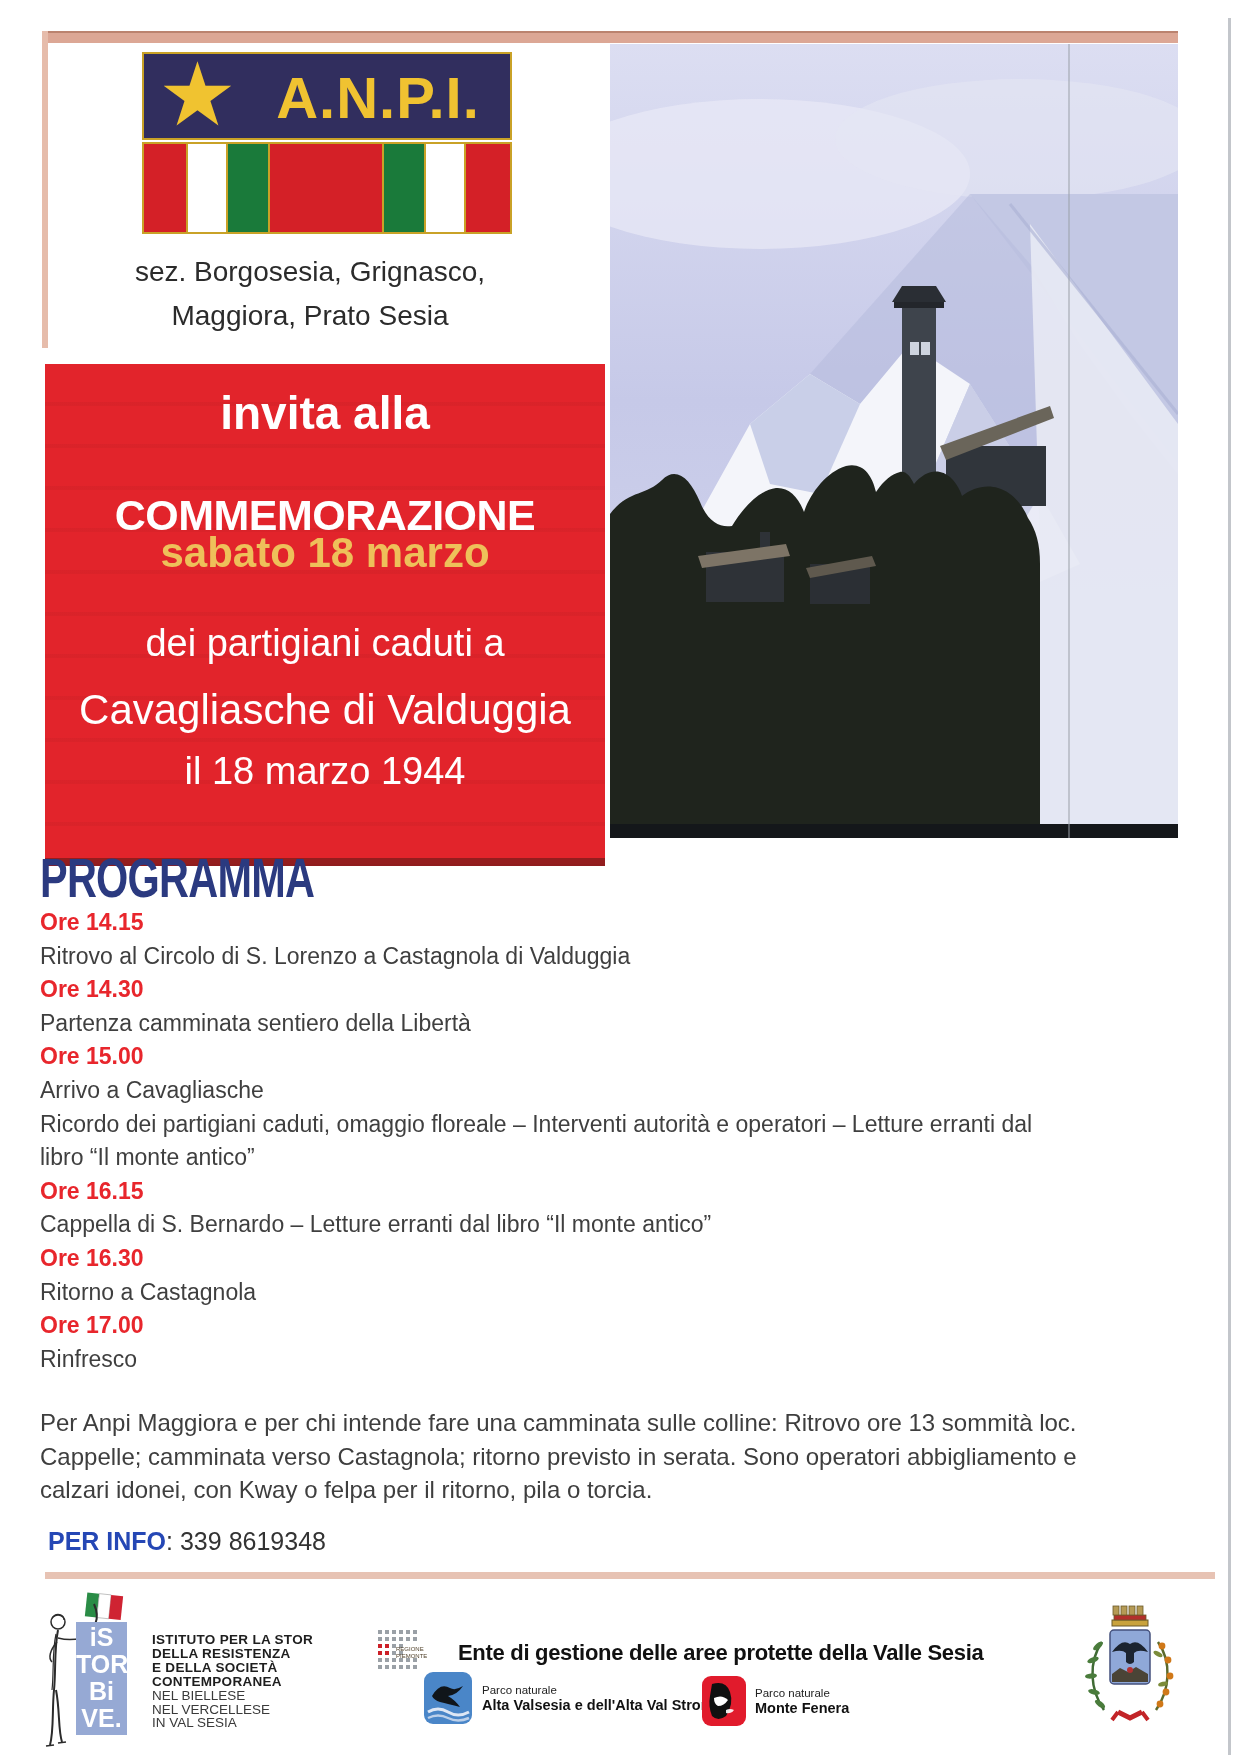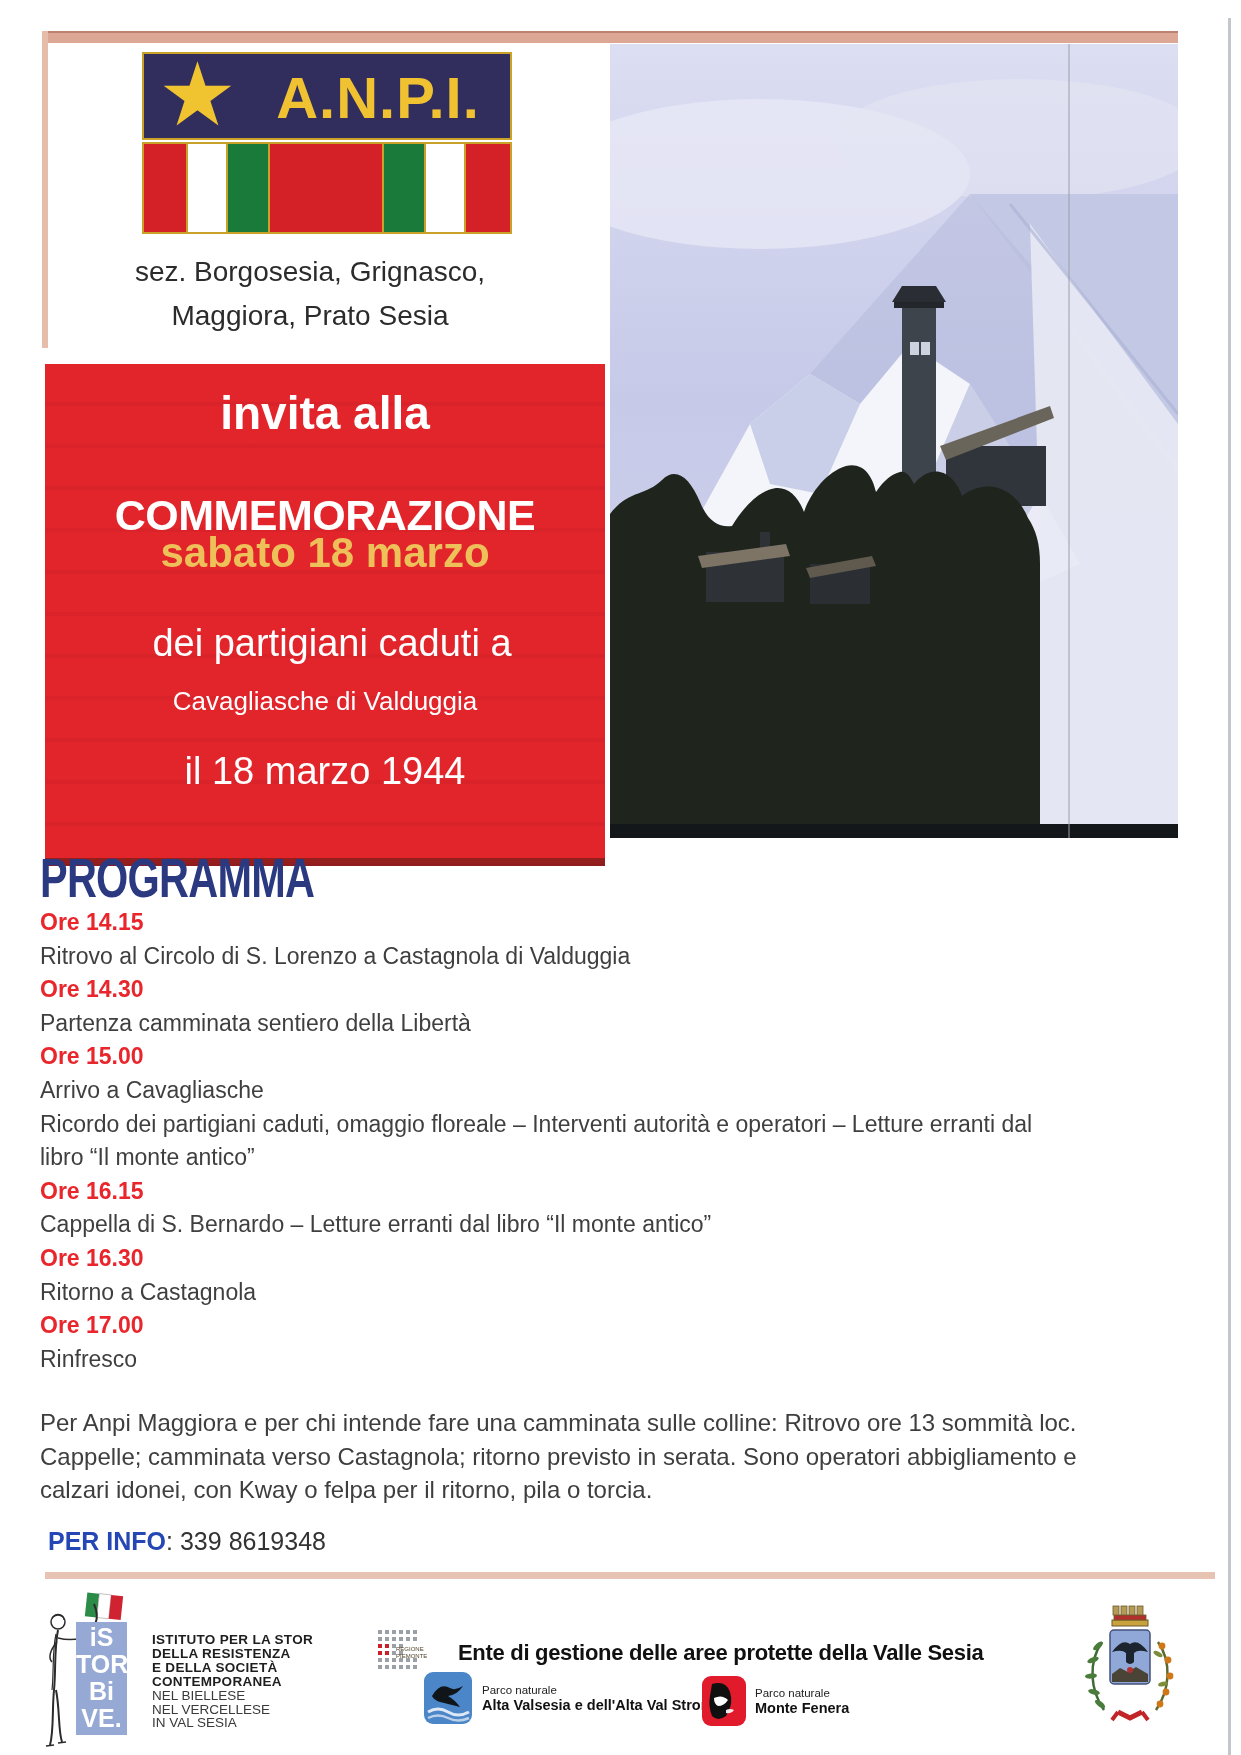--- a/index.html
+++ b/index.html
@@ -28,22 +28,22 @@
 
   .sez{left:90px;top:250px;width:440px;text-align:center;font-size:28px;line-height:44px;color:#2b2b2b;}
 
   
   .redbox{left:45px;top:364px;width:560px;height:502px;background:#e2242b;
           background-image:repeating-linear-gradient(180deg,rgba(0,0,0,0) 0 38px,rgba(120,20,20,.08) 38px 42px);}
   .redbox .line{position:absolute;left:0;width:100%;text-align:center;color:#ffffff;}
   .inv1{top:22px;font-size:46px;font-weight:bold;}
   .inv2{top:82px;font-size:43px;font-weight:bold;letter-spacing:-.5px;margin-top:45px;}
   .inv-date{top:165px;font-size:42px;font-weight:bold;color:#eec05a !important;}
-  .inv3{top:258px;font-size:38px;padding-left:7px;}
-  .inv4{top:322px;font-size:26px;}
+  .inv3{top:258px;font-size:38px;}
+  .inv4{top:322px;font-size:42px;}
   .inv5{top:386px;font-size:38px;}
   .redbox-shadow{position:absolute;left:0;bottom:0;width:100%;height:8px;background:rgba(70,22,18,.5);}
 
   
   .photo{left:610px;top:44px;width:568px;height:794px;}
   .photo svg{display:block;width:100%;height:100%;}
 
   
   .prog-title{left:40px;top:845px;font-size:56px;font-weight:bold;color:#2b3a80;
               transform:scaleX(.74);transform-origin:left top;letter-spacing:-1px;white-space:nowrap;}

